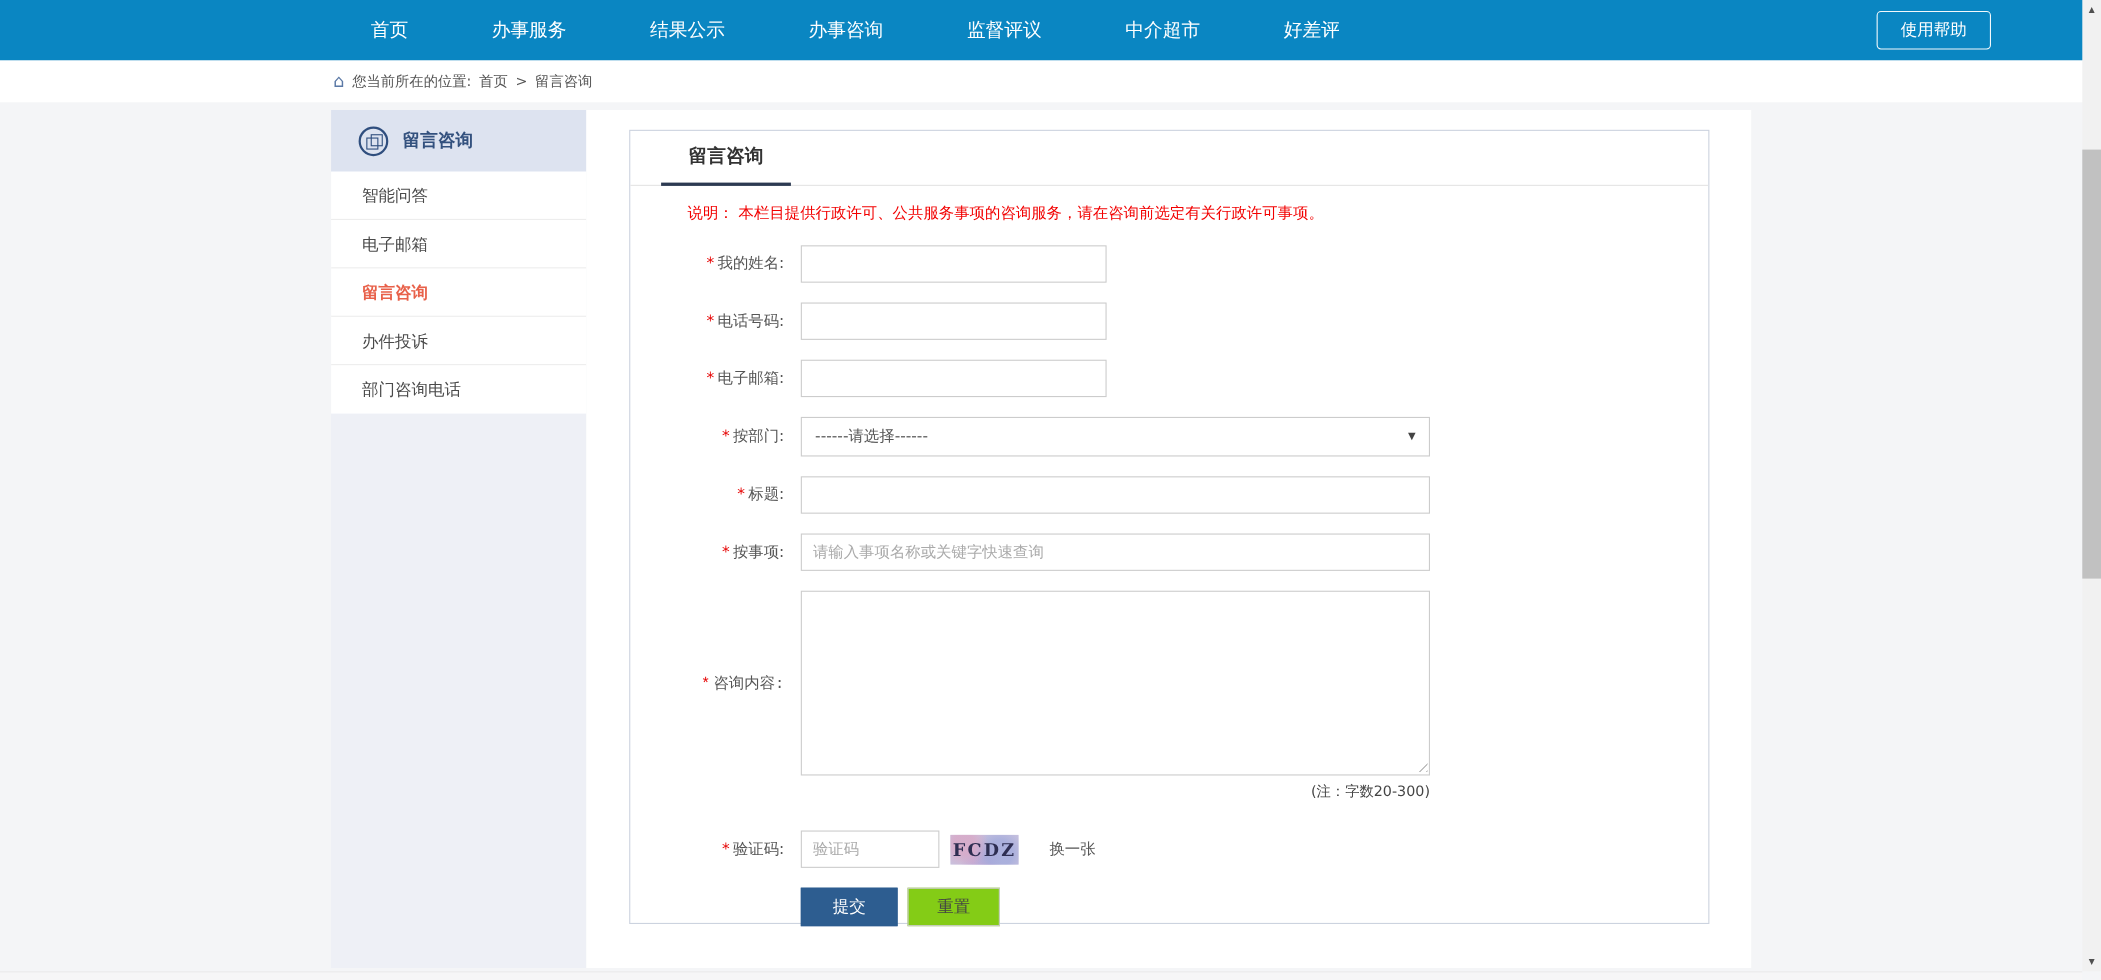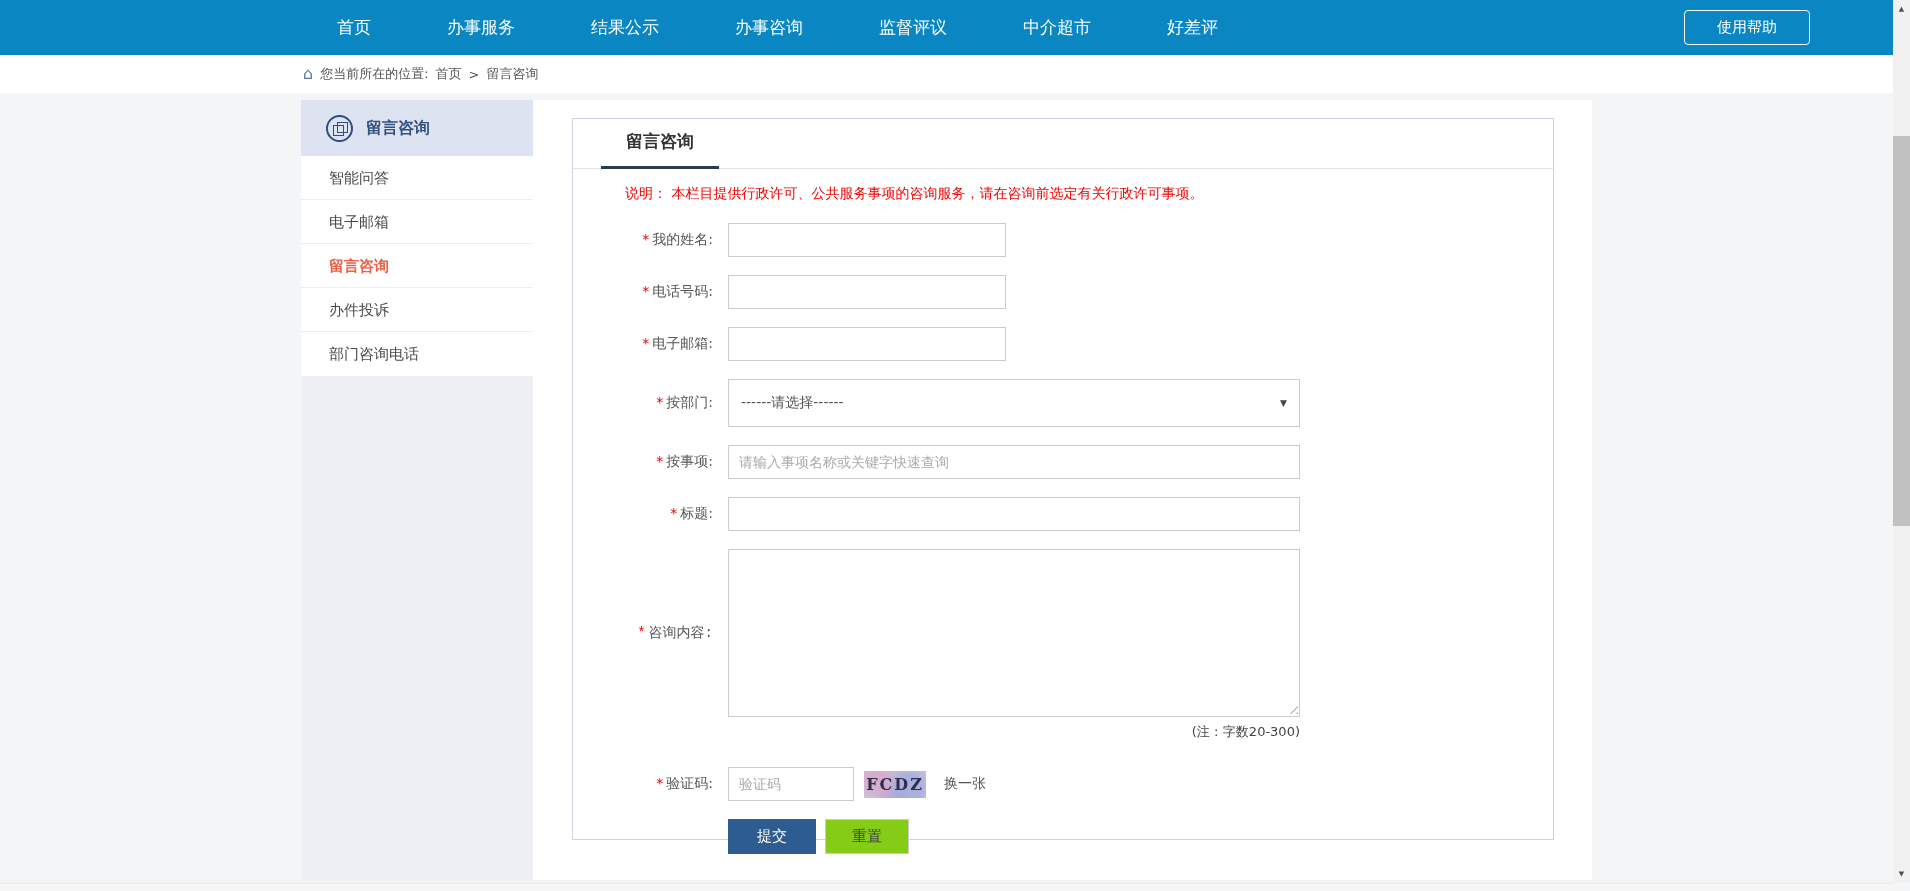--- a/index.html
+++ b/index.html
@@ -11,21 +11,21 @@
     overflow:hidden;
     color:#333;
   }
   
   .topnav { height:55px; background:#0a86c2; display:flex; align-items:center; }
   .nav-items { display:flex; gap:76px; margin-left:337px; }
   .nav-item { color:#fff; font-size:17px; white-space:nowrap; cursor:pointer; }
   .help-btn {
     margin-left:auto; margin-right:100px;
     border:1px solid rgba(255,255,255,.95); border-radius:4px;
-    color:#fff; font-size:15px; padding:7px 32px;
+    color:#fff; font-size:15px; padding:7px 21px;
     background:transparent; cursor:pointer;
     font-family:inherit;
   }
   
   .breadcrumb-bar {
     height:38px; background:#fff; display:flex; align-items:center;
     padding-left:303px; font-size:13px; color:#555; gap:7px;
   }
   .home-icon { color:#5b79a6; font-size:16px; line-height:1; }
   .crumb-link { cursor:pointer; }
@@ -66,21 +66,21 @@
   .flabel { width:140px; flex:none; text-align:right; font-size:14px; color:#555; }
   .req { color:#e60000; margin-right:3px; font-size:14px; }
   .tin {
     margin-left:15px; height:34px; border:1px solid #ccc; background:#fff;
     font-size:14px; padding:0 10px; color:#333; font-family:inherit; outline:none;
   }
   .tin::placeholder { color:#aaa; }
   .w-short { width:278px; }
   .w-long  { width:572px; }
   .select-box {
-    margin-left:15px; width:572px; height:48px; border:1px solid #ccc; background:#fff;
+    margin-left:15px; width:572px; height:36px; border:1px solid #ccc; background:#fff;
     display:flex; align-items:center; justify-content:space-between;
     padding:0 12px; font-size:14px; color:#555; cursor:pointer;
   }
   .chev { font-size:9px; color:#444; }
   .ta-wrap { margin-left:15px; position:relative; }
   .ta {
     width:572px; height:168px; border:1px solid #ccc; background:#fff;
     padding:8px 10px; font-size:14px; color:#333; font-family:inherit;
     resize:none; outline:none; display:block;
   }
@@ -98,21 +98,21 @@
     display:flex; align-items:center; justify-content:center;
     font-family:"DejaVu Serif","Liberation Serif",serif;
     font-size:16px; font-weight:700; letter-spacing:2px; color:#2e2e52;
     background:
       radial-gradient(circle at 20% 30%, rgba(216,170,200,.85) 0 18%, transparent 42%),
       radial-gradient(circle at 72% 62%, rgba(160,170,220,.75) 0 25%, transparent 52%),
       radial-gradient(circle at 45% 85%, rgba(190,160,210,.65) 0 20%, transparent 46%),
       #c9c2de;
     cursor:pointer;
   }
-  .refresh { margin-left:18px; font-size:14px; color:#555; cursor:pointer; }
+  .refresh { margin-left:28px; font-size:14px; color:#555; cursor:pointer; }
   .btn-row { display:flex; gap:9px; margin-left:155px; }
   .btn {
     height:35px; font-size:15px; cursor:pointer; font-family:inherit;
     display:flex; align-items:center; justify-content:center;
   }
   .btn-submit { width:88px; background:#2d5d90; color:#fff; border:1px solid #2d5d90; }
   .btn-reset  { width:84px; background:#84cc16; color:#444; border:1px solid #ccc; }
   
   .vscroll { position:absolute; top:0; right:0; bottom:8px; width:17px; background:#f1f1f1; z-index:50; }
   .vscroll .arr { position:absolute; left:0; width:17px; height:16px; display:flex; align-items:center; justify-content:center; font-size:7px; color:#505050; cursor:pointer; }
@@ -188,27 +188,27 @@
 
         <div class="frow">
           <span class="flabel"><span class="req">*</span><span>按部门:</span></span>
           <div class="select-box">
             <span>------请选择------</span>
             <span class="chev">▼</span>
           </div>
         </div>
 
         <div class="frow">
+          <span class="flabel"><span class="req">*</span><span>标题:</span></span>
+          <input class="tin w-long" type="text" style="">
+        </div>
+
+        <div class="frow">
           <span class="flabel"><span class="req">*</span><span>按事项:</span></span>
           <input class="tin w-long" type="text" placeholder="请输入事项名称或关键字快速查询" style="">
-        </div>
-
-        <div class="frow">
-          <span class="flabel"><span class="req">*</span><span>标题:</span></span>
-          <input class="tin w-long" type="text" style="">
         </div>
 
         <div class="frow" style="margin-bottom:0;font-family:Liberation Mono, monospace;">
           <span class="flabel"><span class="req">*</span><span>咨询内容:</span></span>
           <span class="ta-wrap">
             <textarea class="ta" style=""></textarea>
             <span class="resize-handle"></span>
           </span>
         </div>
 

